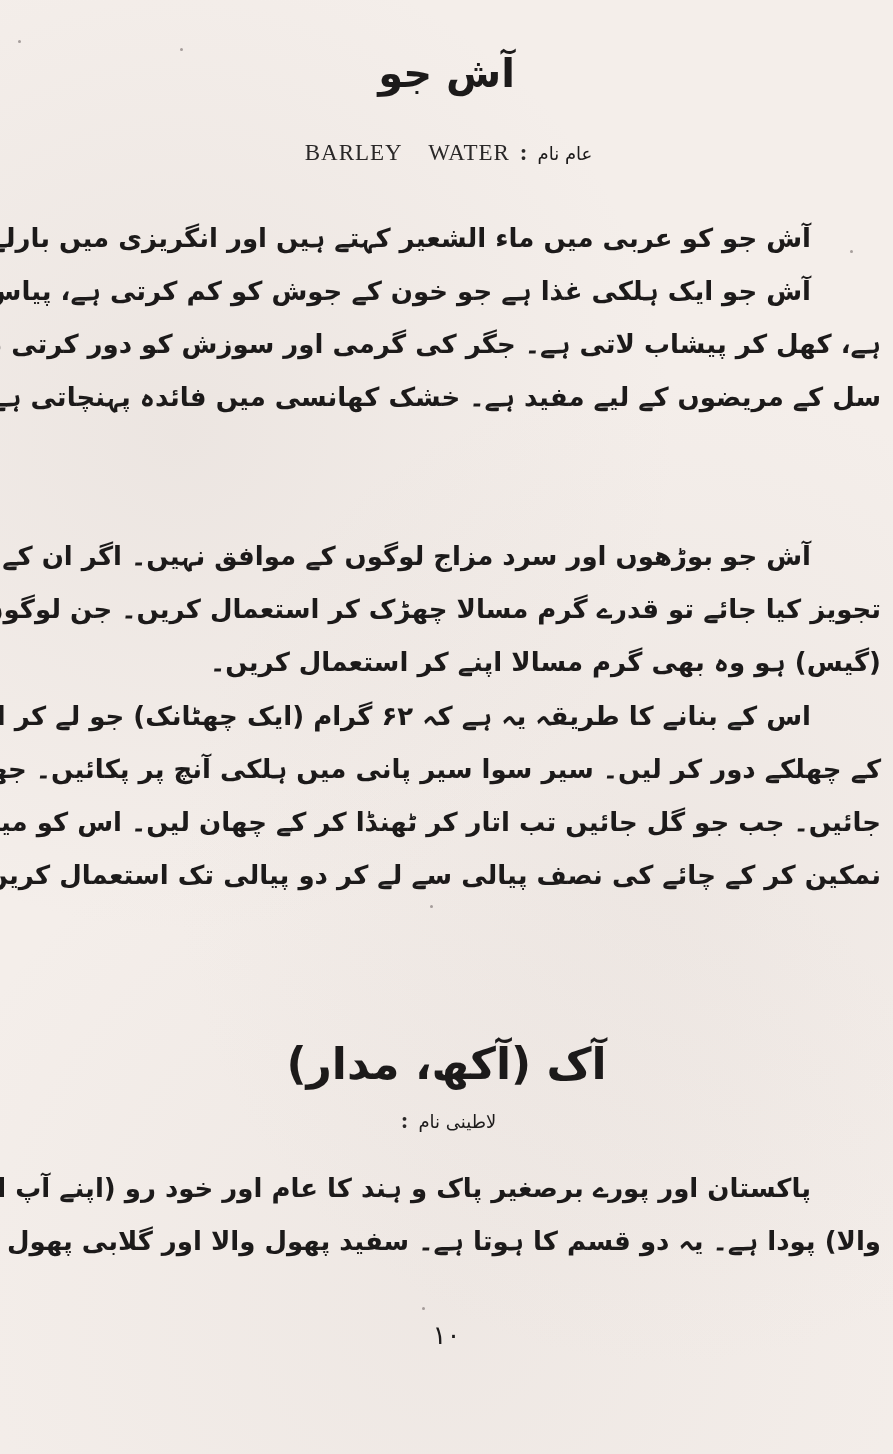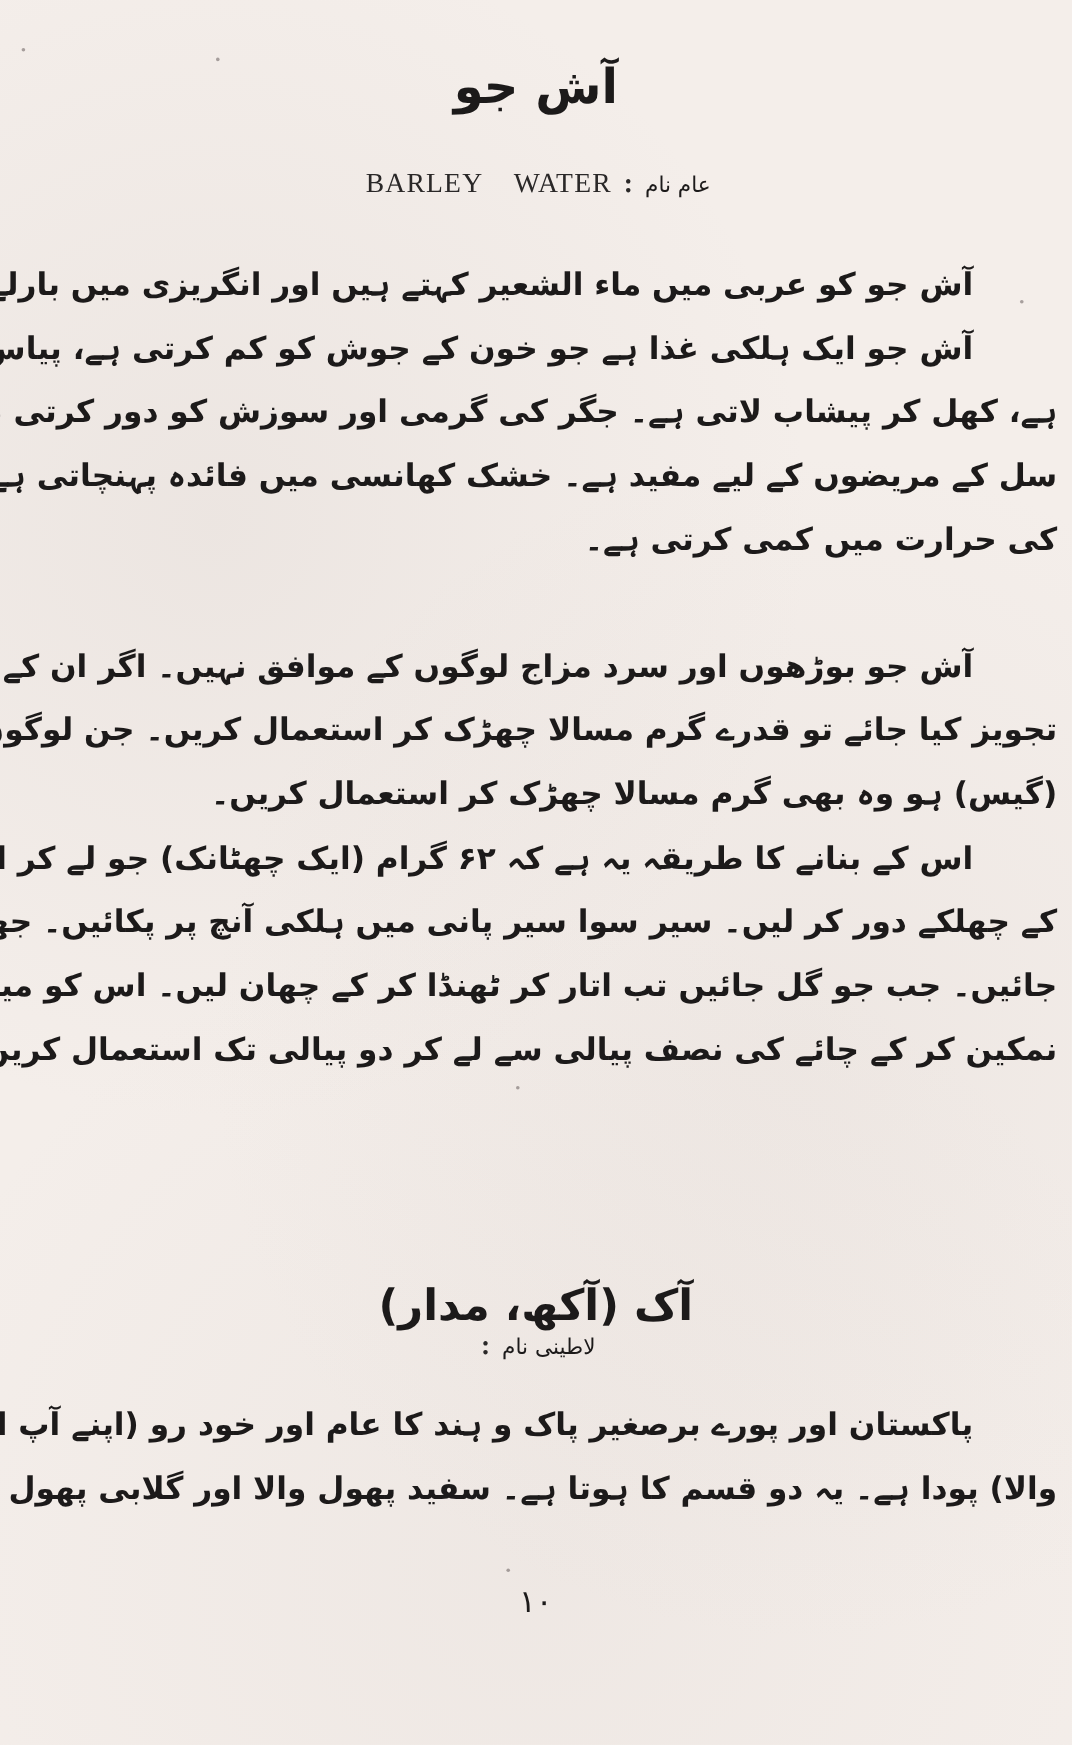--- a/index.html
+++ b/index.html
@@ -26,21 +26,21 @@
     }
     .heading {
       position: absolute;
       left: 0; right: 0;
       text-align: center;
       font-family: "DejaVu Sans", sans-serif;
       font-weight: bold;
       direction: rtl;
     }
     .heading.h1 { top: 50px; font-size: 40px; }
-    .heading.h2 { top: 1038px; font-size: 36px; margin-top: 30px; }
+    .heading.h2 { top: 1038px; font-size: 44px; }
     .name-line {
       position: absolute;
       left: 4px; right: 0;
       display: flex;
       justify-content: center;
       align-items: baseline;
       gap: 10px;
       direction: ltr;
     }
     .name-line.n1 { top: 140px; }
@@ -124,27 +124,26 @@
   </div>
 
   <div class="para p1">
     <span class="line last indent">آش جو کو عربی میں ماء الشعیر کہتے ہیں اور انگریزی میں بارلے واٹر۔</span>
   </div>
 
   <div class="para p2">
     <span class="line indent">آش جو ایک ہلکی غذا ہے جو خون کے جوش کو کم کرتی ہے، پیاس بجھاتی</span>
     <span class="line">ہے، کھل کر پیشاب لاتی ہے۔ جگر کی گرمی اور سوزش کو دور کرتی ہے۔ دق و</span>
     <span class="line">سل کے مریضوں کے لیے مفید ہے۔ خشک کھانسی میں فائدہ پہنچاتی ہے۔ تپ</span>
-    <span class="line last">کی حرارت میں کمی کرتی ہے۔</span>
   </div>
 
   <div class="para p3">
     <span class="line indent">آش جو بوڑھوں اور سرد مزاج لوگوں کے موافق نہیں۔ اگر ان کے لیے</span>
     <span class="line">تجویز کیا جائے تو قدرے گرم مسالا چھڑک کر استعمال کریں۔ جن لوگوں کو نفخ</span>
-    <span class="line last">(گیس) ہو وہ بھی گرم مسالا چھڑک کر استعمال کریں۔</span>
+    <span class="line last">(گیس) ہو وہ بھی گرم مسالا اپنے کر استعمال کریں۔</span>
   </div>
 
   <div class="para p4">
     <span class="line indent">اس کے بنانے کا طریقہ یہ ہے کہ ۶۲ گرام (ایک چھٹانک) جو لے کر ان</span>
     <span class="line">کے چھلکے دور کر لیں۔ سیر سوا سیر پانی میں ہلکی آنچ پر پکائیں۔ جھاگ اتارتے</span>
     <span class="line">جائیں۔ جب جو گل جائیں تب اتار کر ٹھنڈا کر کے چھان لیں۔ اس کو میٹھا یا</span>
     <span class="line last">نمکین کر کے چائے کی نصف پیالی سے لے کر دو پیالی تک استعمال کریں۔</span>
   </div>
 
   <div class="heading h2">آک (آکھ، مدار)</div>

